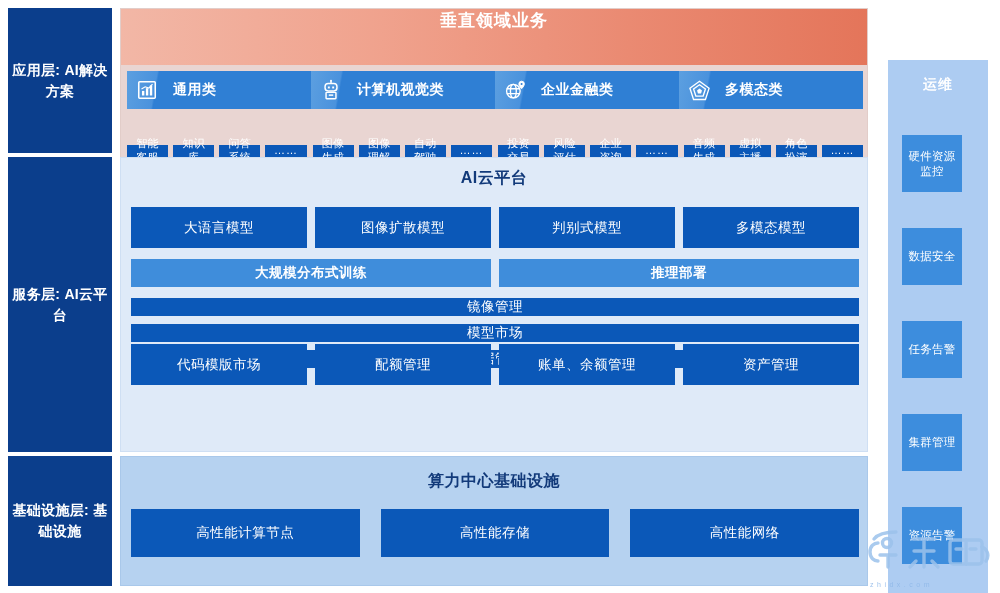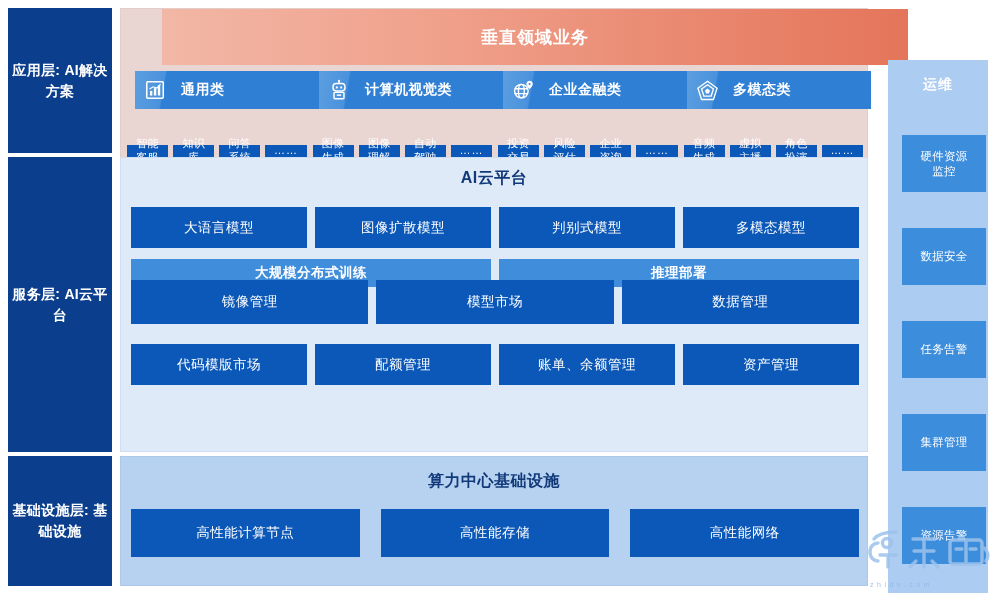--- a/index.html
+++ b/index.html
@@ -42,35 +42,34 @@
     left: 120px; top: 8px;
     width: 748px; height: 152px;
     background: #e9d5d2;
     border: 1px solid #e2cdc9;
   }
   #vertical-band {
     position: absolute;
     left: 0; top: 0;
     width: 100%; height: 56px;
     background: linear-gradient(90deg,#f2b7a6 0%, #f0a28d 35%, #ea8a72 68%, #e4755a 100%);
-    display: flex; align-items: center; justify-content: center; margin-left: 41px;
+    display: flex; justify-content: center;
   }
   #vertical-band .band-title {
     color: #ffffff;
     font-size: 17px;
     font-weight: bold;
     letter-spacing: 1px;
   }
 
   .cat-row {
     position: absolute;
     left: 6px; top: 62px;
     width: 736px; height: 38px;
     display: flex;
-    margin-left: 8px;
   }
   .cat-head {
     flex: 1 1 0;
     position: relative;
     background: linear-gradient(100deg,#5c9fe0 0%, #4a92dd 16%, #2f7fd4 17%, #2f7fd4 100%);
     display: flex;
     align-items: center;
     overflow: hidden;
   }
   .cat-icon {
@@ -136,21 +135,21 @@
   }
   .svc-row {
     position: absolute;
     left: 10px;
     width: 728px;
     display: flex;
     gap: 8px;
   }
   #svc-row-models  { top: 212px; top: 49px; height: 41px; }
   #svc-row-train   { top: 101px; height: 28px; }
-  #svc-row-mgmt1   { top: 122px; height: 44px; }
+  #svc-row-mgmt1   { top: 140px; height: 36px; flex-direction: column; }
   #svc-row-mgmt2   { top: 186px; height: 41px; }
   #svc-row-k8s     { top: 238px; height: 46px; }
 
   .svc-box {
     flex: 1 1 0;
     background: #0b58b8;
     color: #ffffff;
     font-size: 13.5px;
     display: flex;
     align-items: center;
@@ -215,21 +214,21 @@
     width: 100%;
     text-align: center;
     color: #ffffff;
     font-size: 14px;
     font-weight: bold;
     letter-spacing: 1px;
   }
   .ops-box {
     position: absolute;
     left: 14px;
-    width: 84px; height: 57px;
+    width: 60px; height: 57px;
     background: #3d8ddd;
     color: #ffffff;
     font-size: 11.5px;
     line-height: 1.3;
     display: flex;
     align-items: center;
     justify-content: center;
     text-align: center;
     white-space: pre-line;
     letter-spacing: 0.3px;

